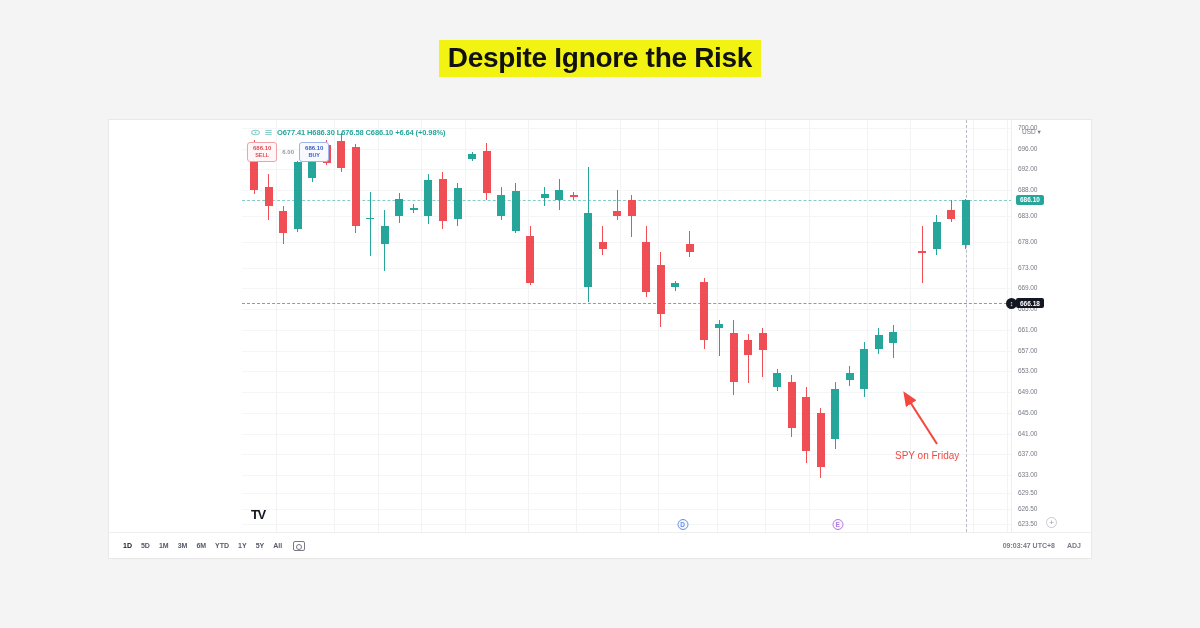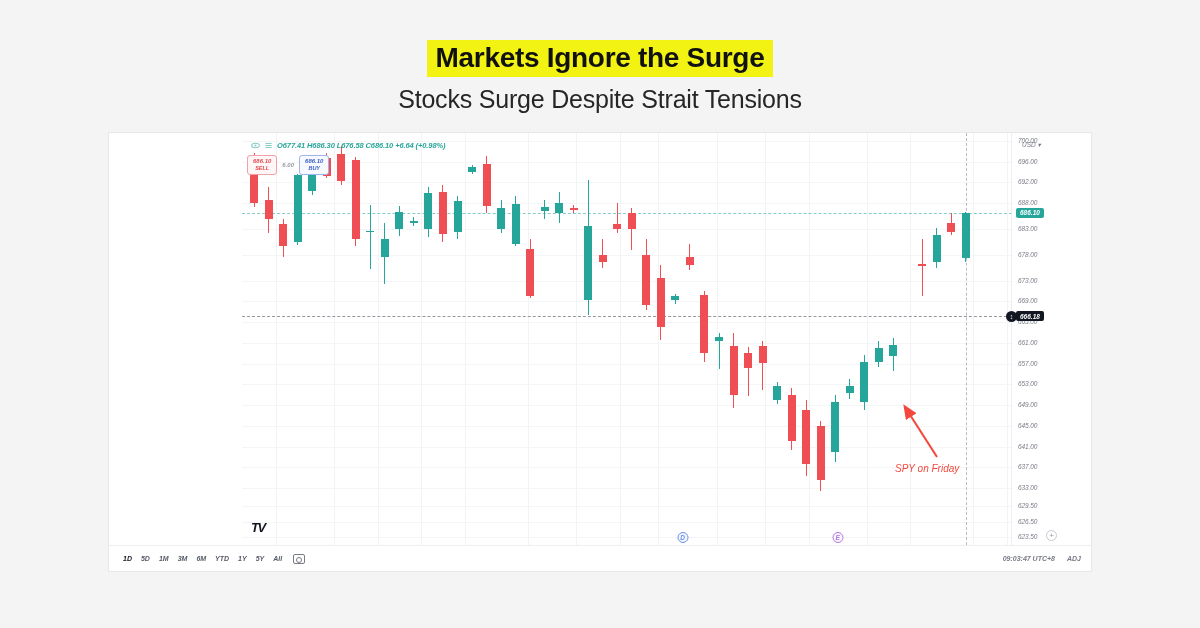--- a/index.html
+++ b/index.html
@@ -27,25 +27,24 @@
     position: absolute; left: 0; top: 85px; width: 1200px;
     text-align: center;
     color: #262626;
     font-size: 25px;
     font-weight: normal;
     letter-spacing: -0.2px;
   }
 
   
   .card {
-    position: absolute; left: 108px; top: 132px;
+    position: absolute; left: 108px; top: 119px;
     width: 984px; height: 440px;
     background: #ffffff;
     border: 1px solid #e8e8e8;
-    font-style: italic;
   }
   .chart-pane {
     position: absolute; left: 133px; top: 0;
     width: 770px; height: 412px;
     background: #ffffff;
     overflow: hidden;
   }
   
   .vgrid { position: absolute; top: 0; bottom: 0; width: 1px; background: #f2f3f5; }
   .hgrid { position: absolute; left: 0; right: 0; height: 1px; background: #f4f5f7; }
@@ -190,23 +189,22 @@
   .body { position: absolute; left: 0; width: 100%; min-height: 1px; }
   .up   .wick { background: #26a69a; } .up   .body { background: #26a69a; }
   .down .wick { background: #ef4e55; } .down .body { background: #ef4e55; }
 </style>
 </head>
 <body>
 
 <div id="page">
 
   <div class="headline-wrap">
-    <span class="headline">Markets Ignore the Surge</span>
+    <span class="headline">Despite Ignore the Risk</span>
   </div>
-  <div class="subhead">Stocks Surge Despite Strait Tensions</div>
 
   <div class="card">
 
     <div class="chart-pane" id="pane">
         <div class="vgrid" style="left: 33.8994px;"></div>
         <div class="vgrid" style="left: 92.0126px;"></div>
         <div class="vgrid" style="left: 135.597px;"></div>
         <div class="vgrid" style="left: 179.182px;"></div>
         <div class="vgrid" style="left: 222.767px;"></div>
         <div class="vgrid" style="left: 285.723px;"></div>

